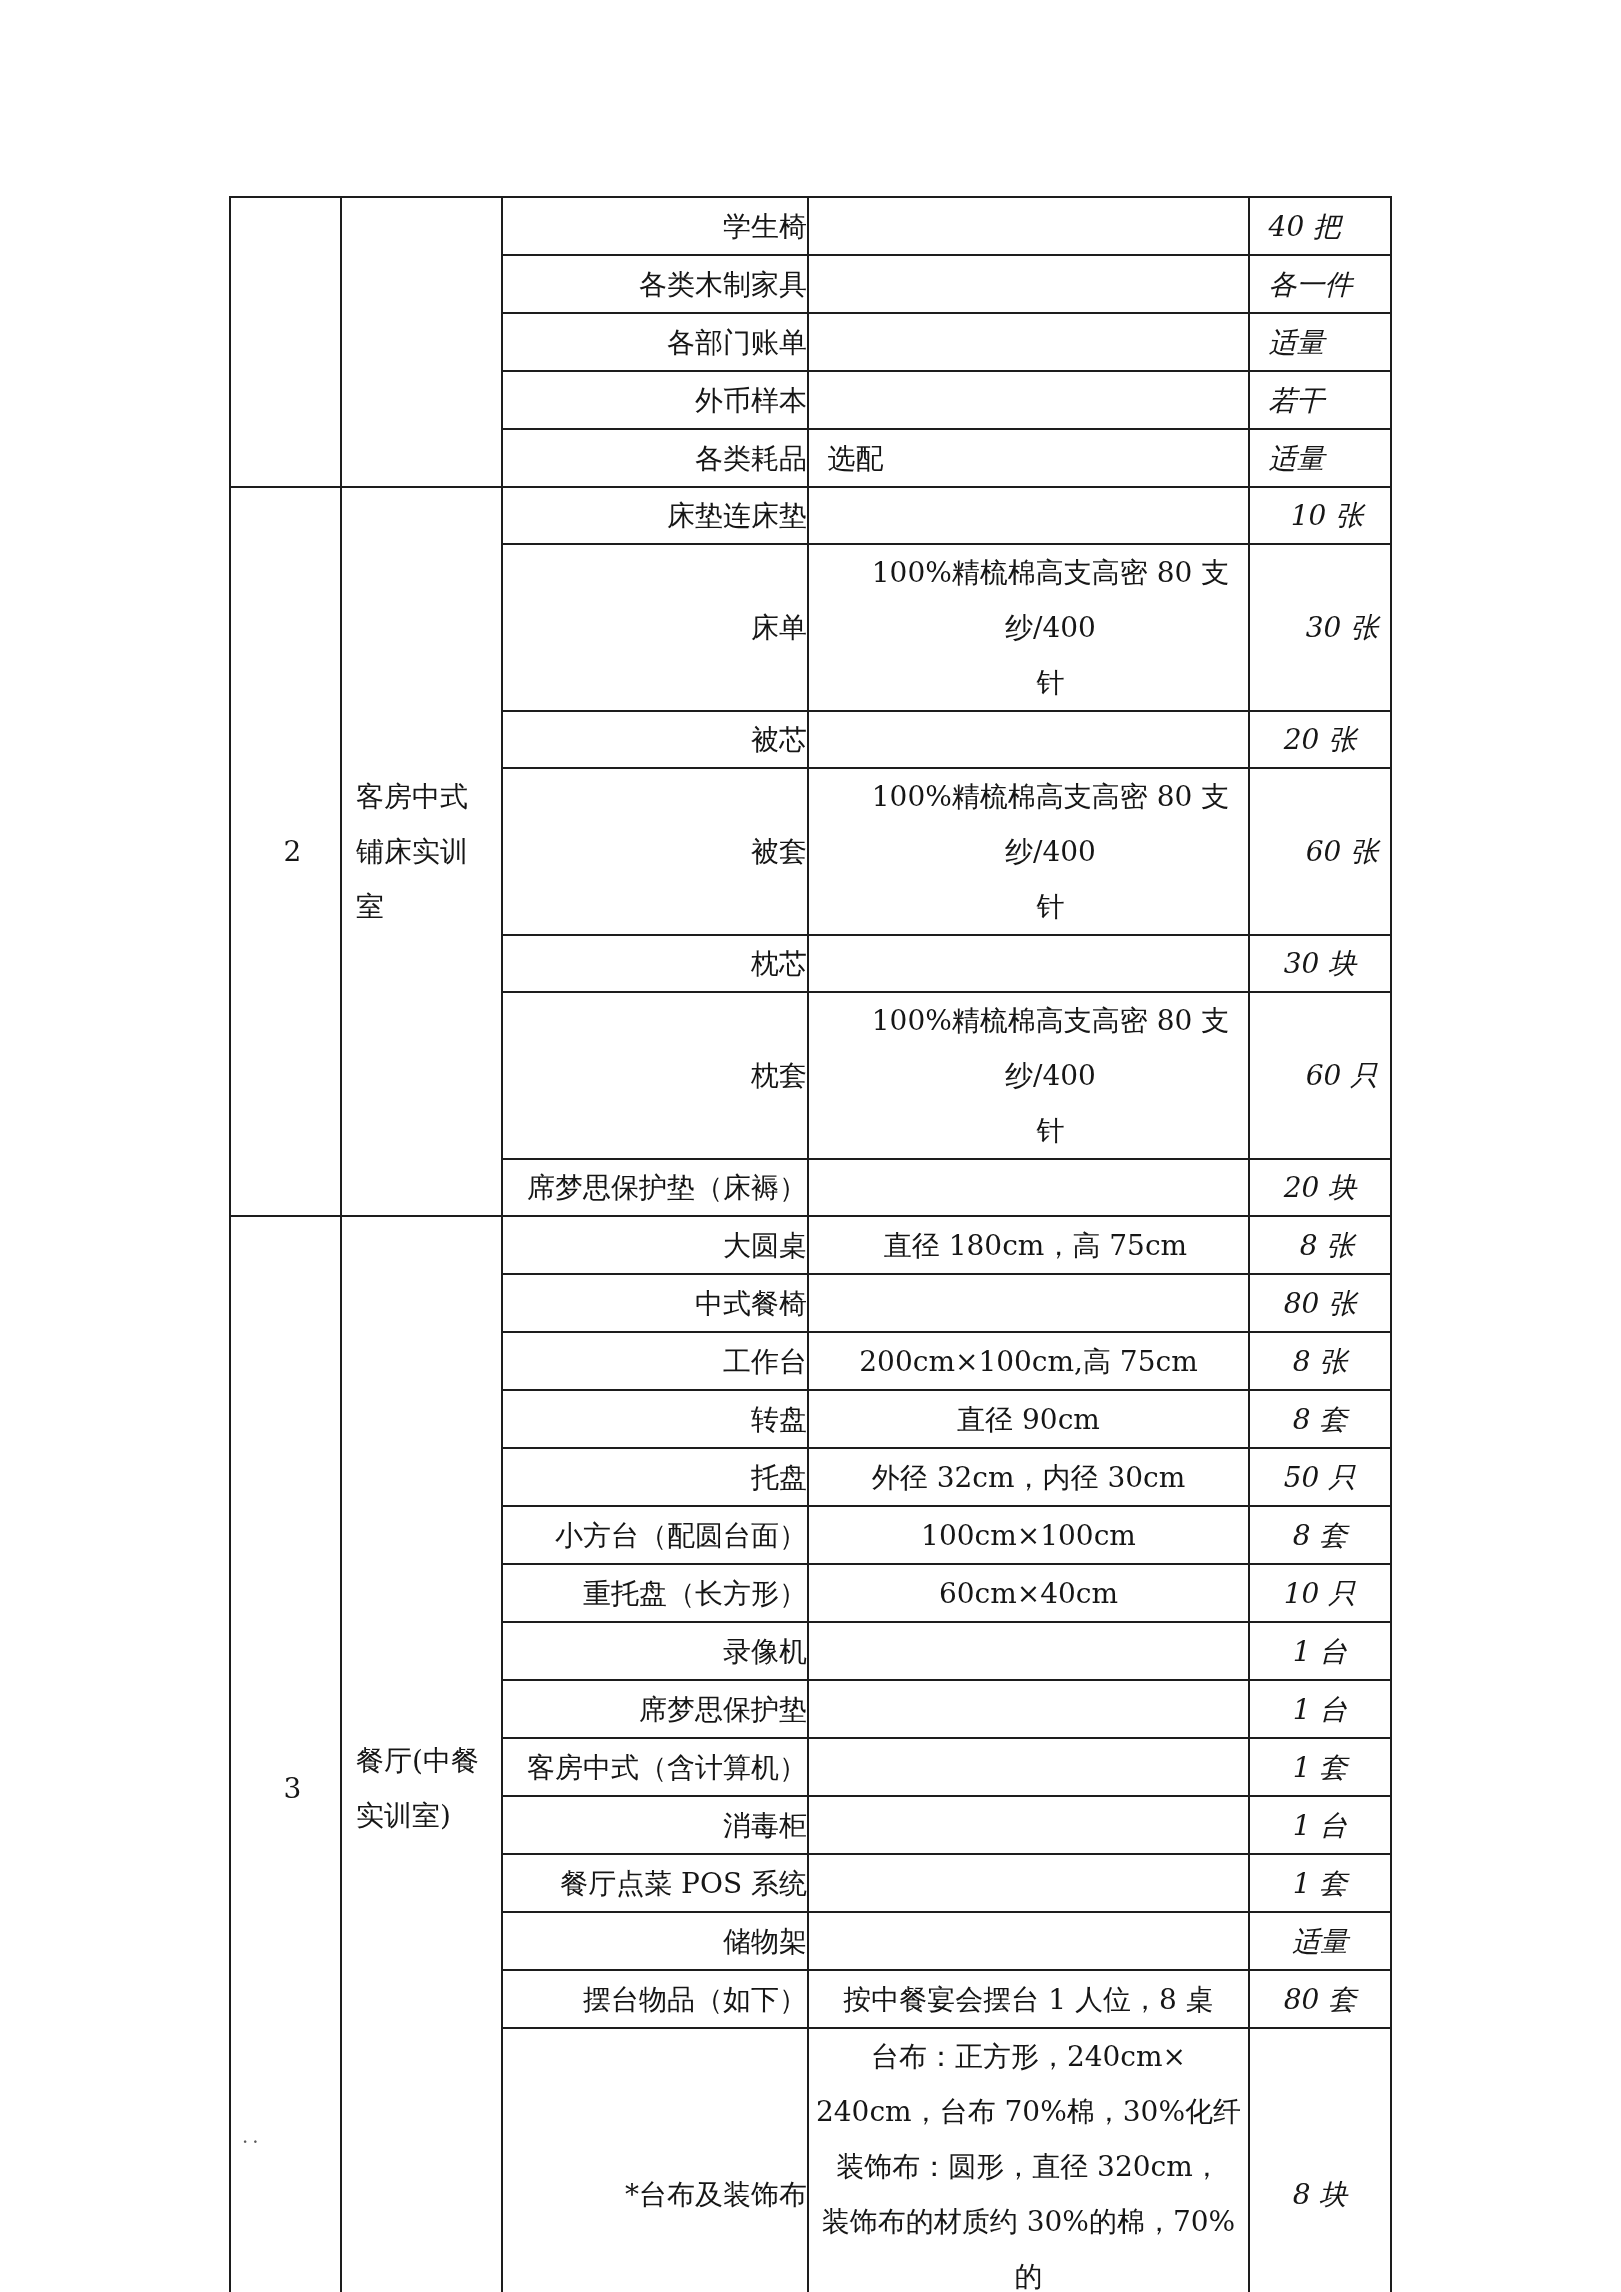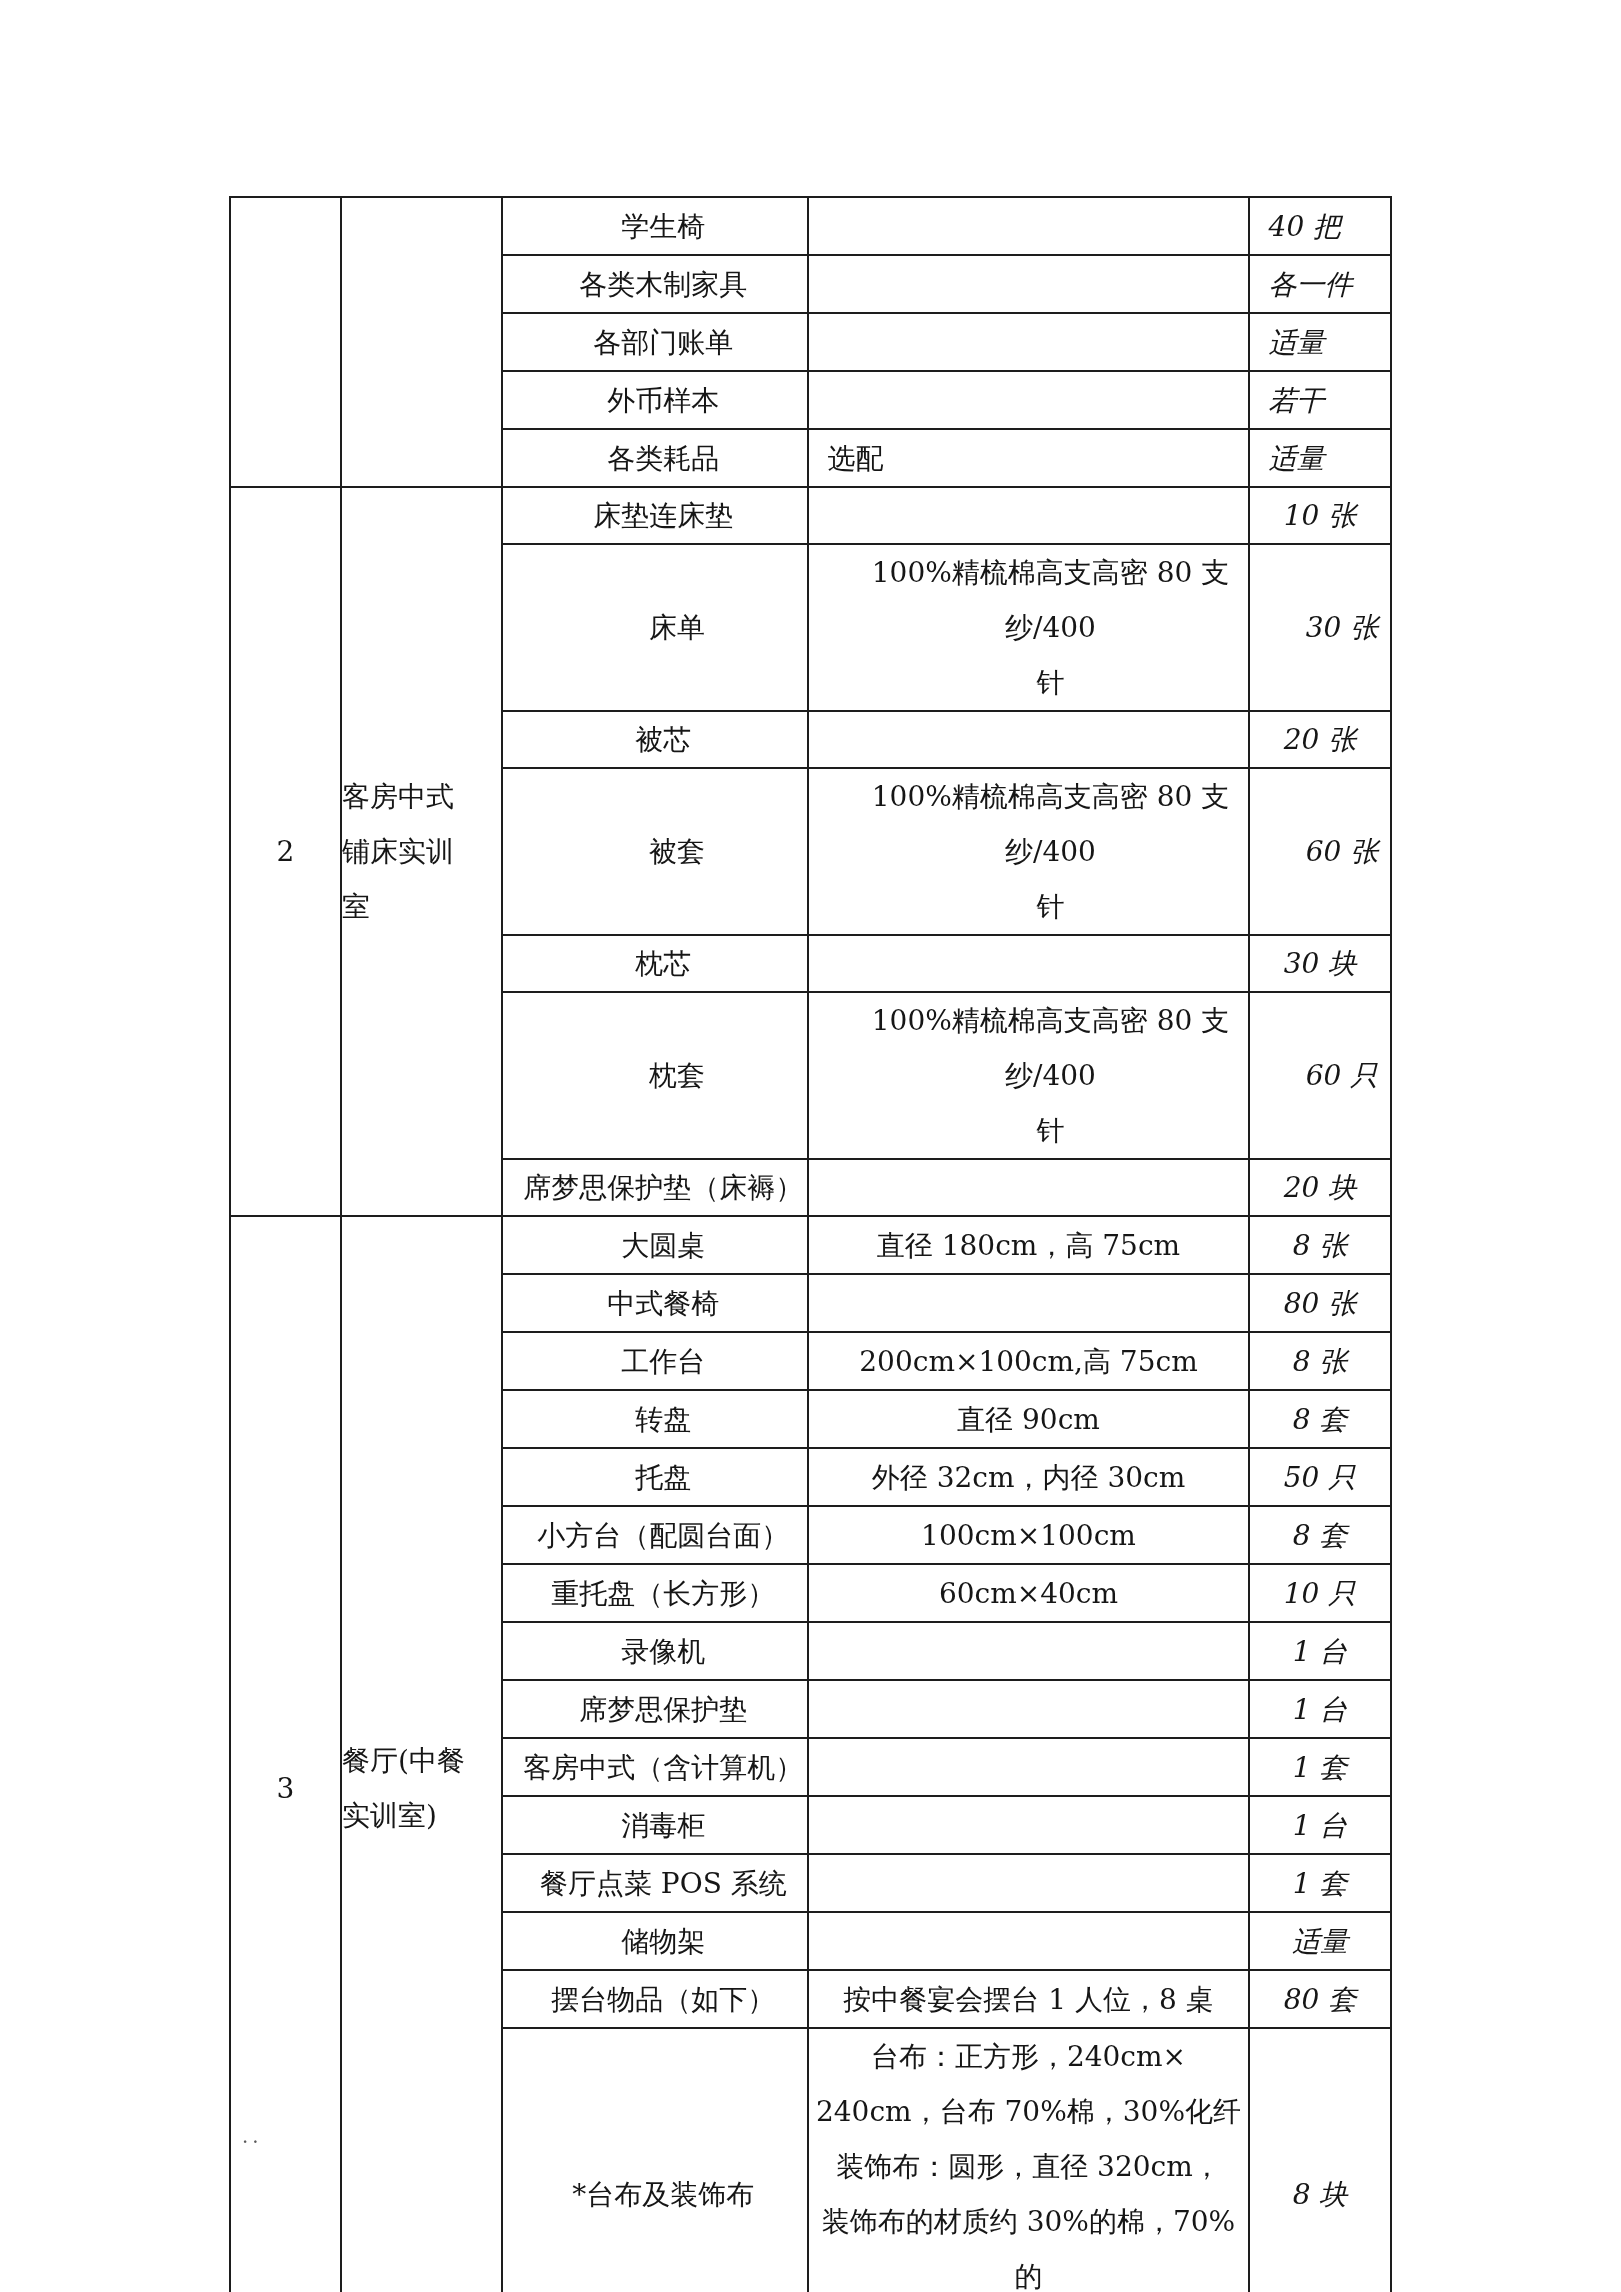--- a/index.html
+++ b/index.html
@@ -12,30 +12,30 @@
     position:absolute;left:229px;top:196px;
     border-collapse:collapse;table-layout:fixed;width:1160px;
   }
   td{
     border:2px solid #1d1d1d;
     font-size:28px;line-height:55px;vertical-align:middle;
     padding:0;overflow:hidden;white-space:pre-line;
   }
   td.idx{text-align:center;}
   td.room{text-align:left;}
-  td.item{text-align:center;padding-left:16.7px;}
+  td.item{text-align:right;padding-left:16.7px;}
   td.spec{text-align:center;}
   td.qty{text-align:center;font-style:italic;}
   td.al-left{text-align:left;padding-left:18.6px;}
   tr.h57>td{height:56px;}
   tr.h55>td{height:54px;}
   tr.h56>td{height:55px;}
   tr.h112>td{height:110px;padding-left:44px;}
   tr.h285>td{height:279px;}
-  tr.sec-top>td{border-top-width:2.9px;}
+  tr.sec-top>td{border-top-width:2.9px;padding-left:14px;}
   tr.last>td{border-bottom-width:2.9px;}
   .footer-mark{
     position:absolute;left:242px;top:2125px;
     font-size:19.6px;letter-spacing:3.9px;color:#5a5a5a;
     font-family:"DejaVu Serif","Liberation Serif",serif;
   }
 </style>
 </head>
 <body>
 

